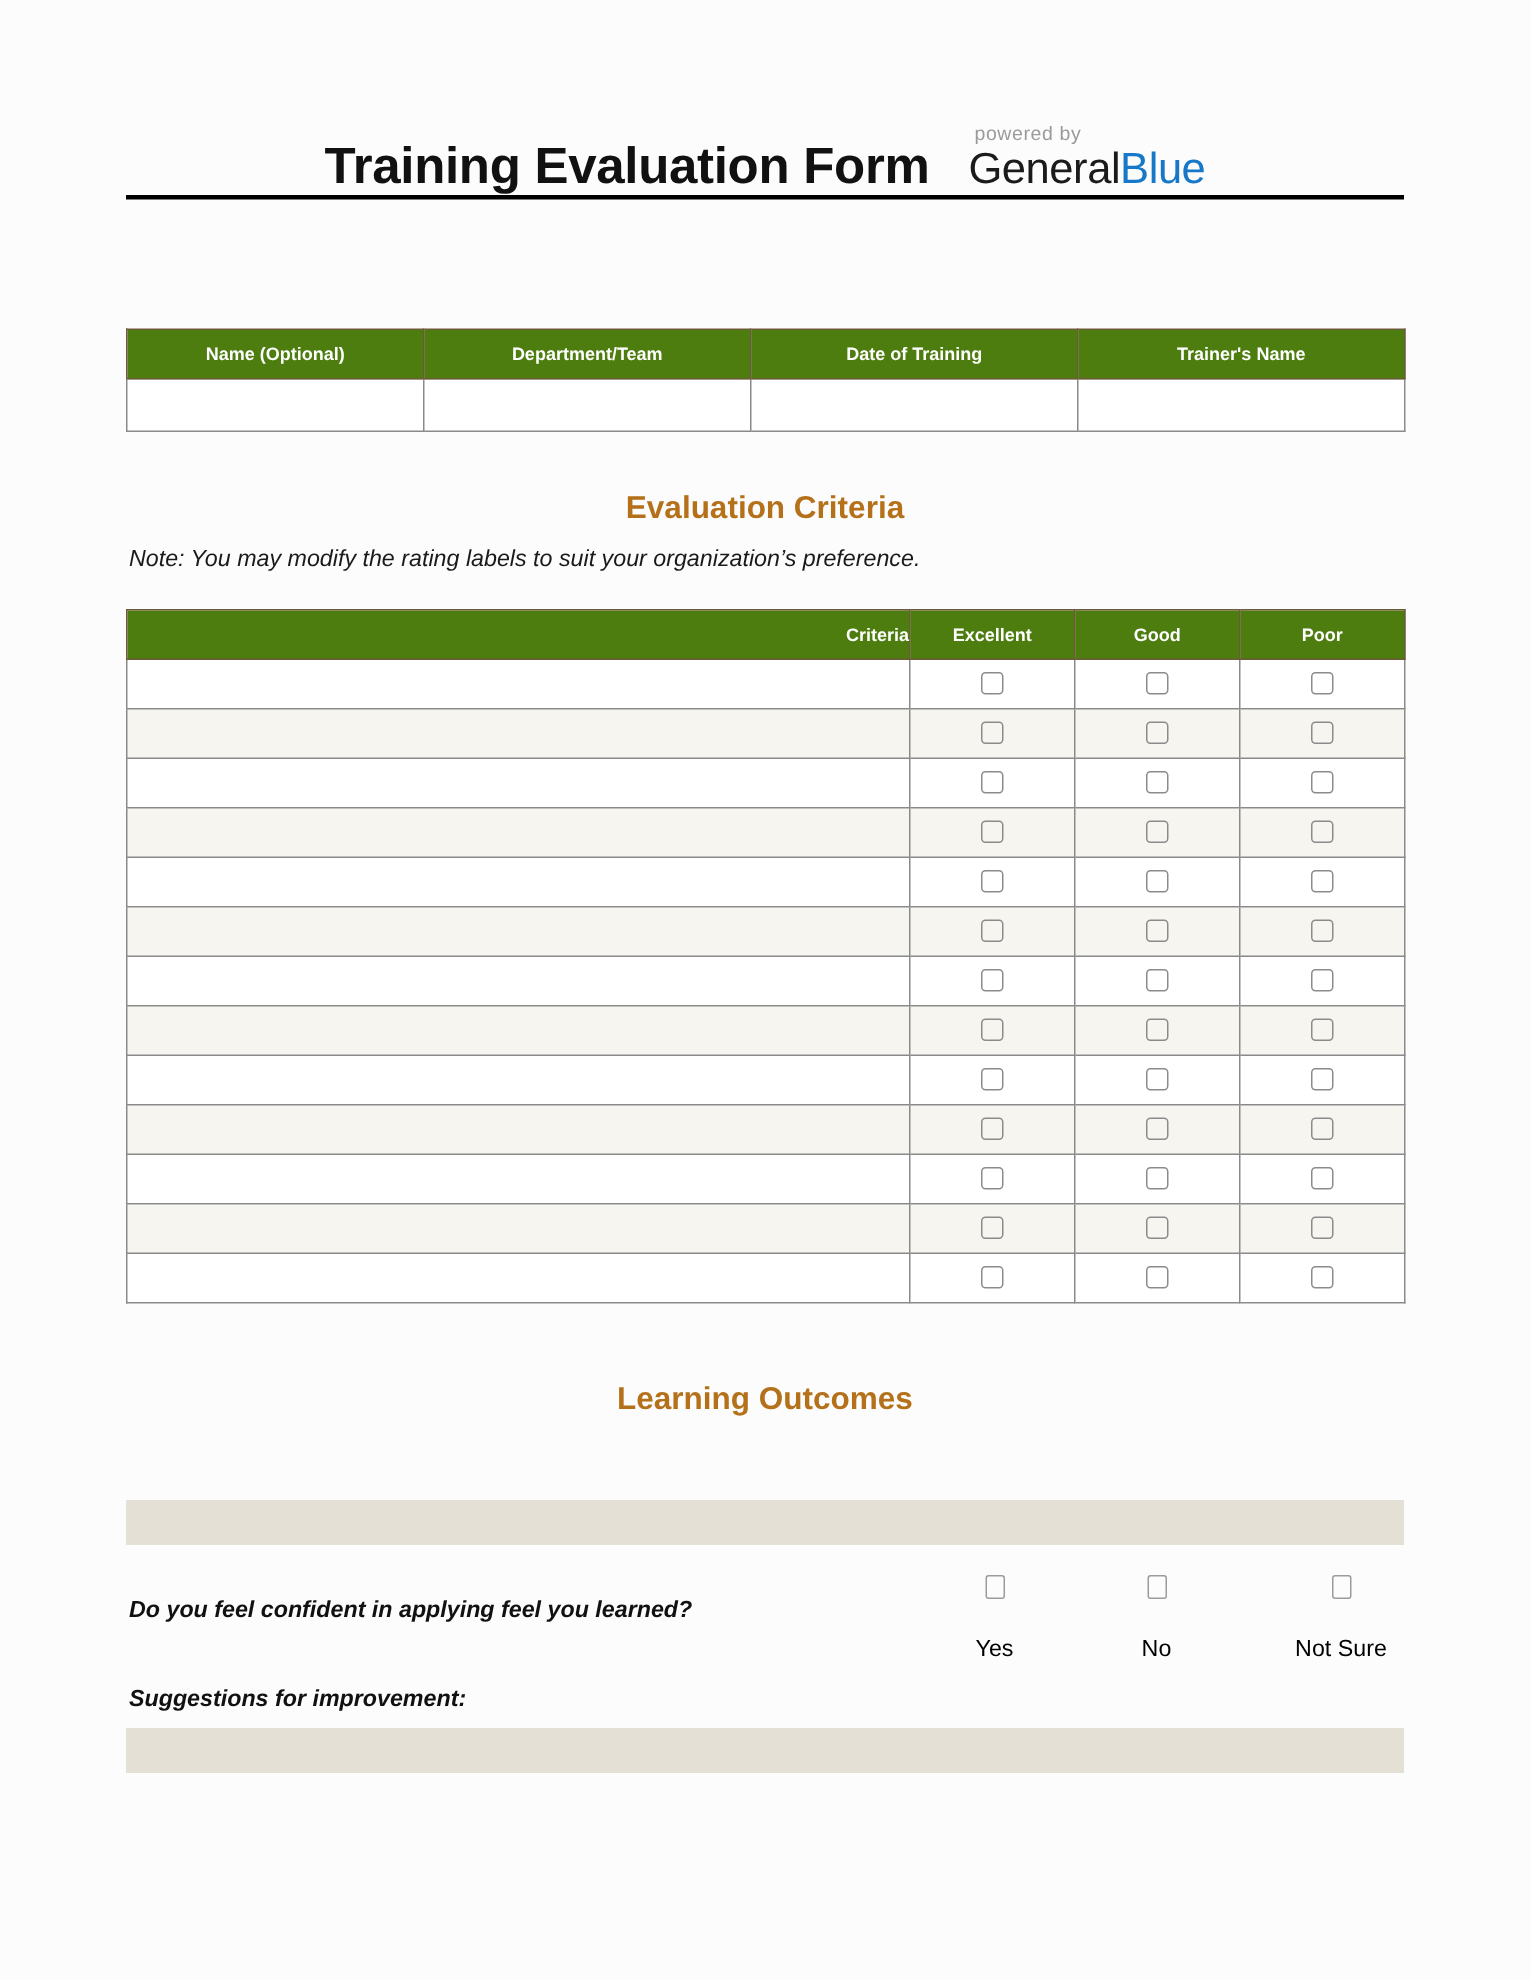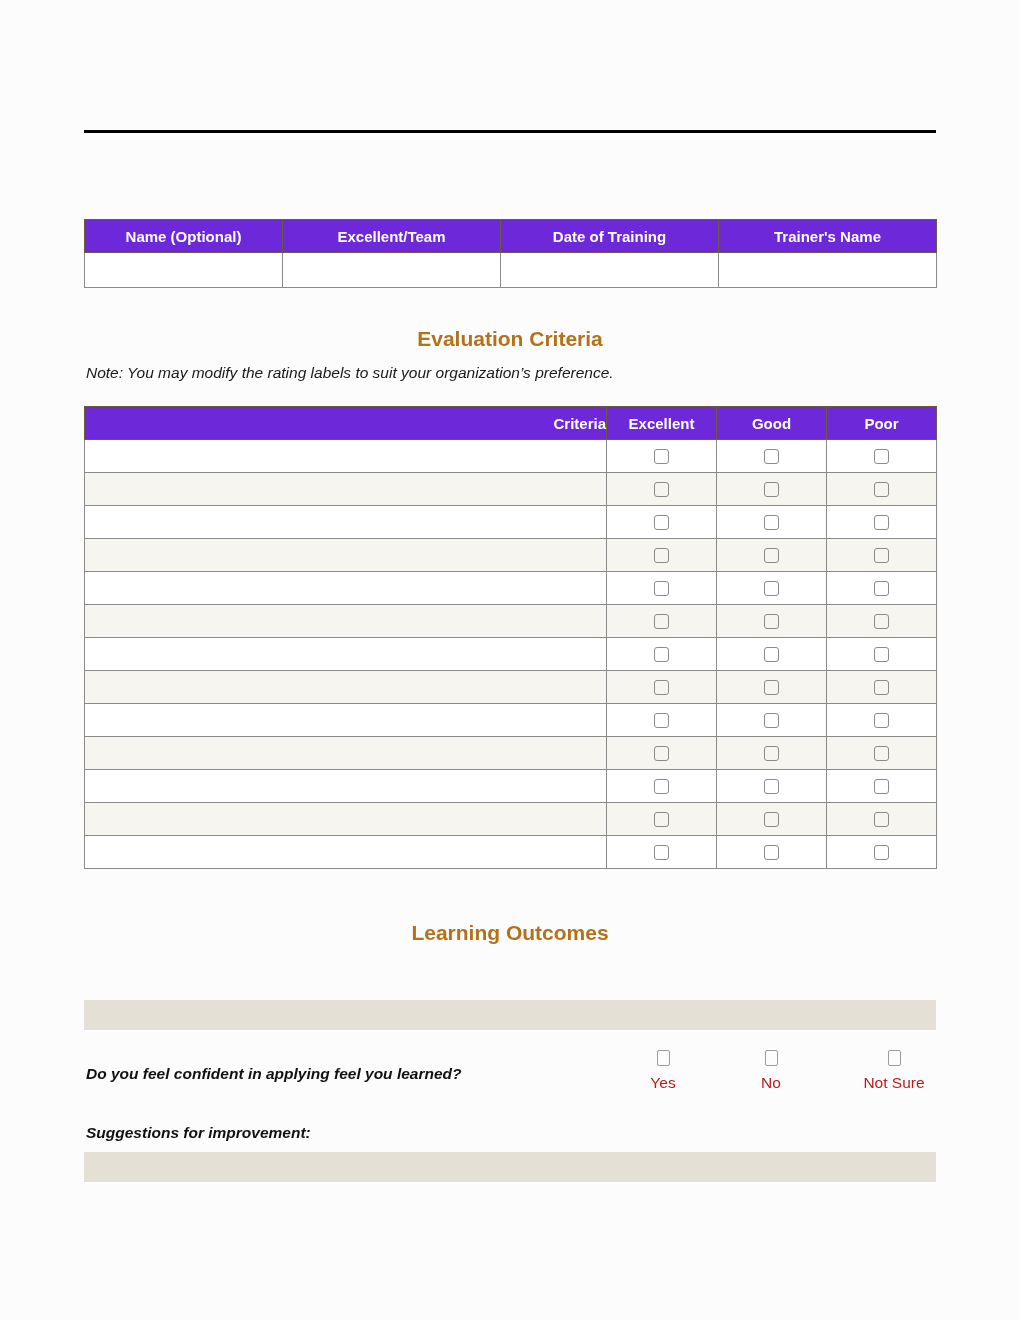--- a/index.html
+++ b/index.html
@@ -110,23 +110,23 @@
   }
   .tbl {
     position: absolute;
     border: 1px solid #8a8a8a;
   }
   .tbl th, .tbl td {
     border: 1px solid #8a8a8a;
     padding: 0;
   }
   .tbl thead th {
-    background: #6d28d9;
+    background: #4d7c0f;
     color: #ffffff;
-    font-size: 15px;
+    font-size: 12px;
     font-weight: bold;
     height: 32px;
     border-color: #6d5a3b;
   }
 
   
   #tbl-basic { left: 84px; top: 219px; width: 852px; }
   #tbl-basic tbody td { height: 34px; background: #ffffff; }
 
   
@@ -195,45 +195,54 @@
   .choice-box {
     display: inline-block;
     width: 13px;
     height: 16px;
     border: 1.3px solid #9b9b9b;
     border-radius: 2px;
     box-sizing: border-box;
   }
   .choice-label {
     display: block;
-    margin-top: 4px;
+    margin-top: 20px;
     font-size: 15.5px;
-    color: #b91c1c;
+    color: #000000;
     white-space: nowrap;
   }
 </style>
 </head>
 <body>
 
 <div class="page">
 
+  <div class="header">
+    <div class="header-inner">
+      <div class="doc-title">Training Evaluation Form</div>
+      <div class="brand">
+        <div class="brand-powered">powered by</div>
+        <div class="brand-name"><span class="brand-general">General</span><span class="brand-blue">Blue</span></div>
+      </div>
+    </div>
+  </div>
   <div class="title-rule"></div>
 
 
   <table class="tbl" id="tbl-basic">
     <colgroup>
       <col style="width:198px">
         <col style="width:218px">
         <col style="width:218px">
         <col style="width:218px">
     </colgroup>
     <thead>
       <tr>
         <th>Name (Optional)</th>
-        <th>Excellent/Team</th>
+        <th>Department/Team</th>
         <th>Date of Training</th>
         <th>Trainer's Name</th>
       </tr>
     </thead>
     <tbody>
       <tr>
         <td></td>
         <td></td>
         <td></td>
         <td></td>

